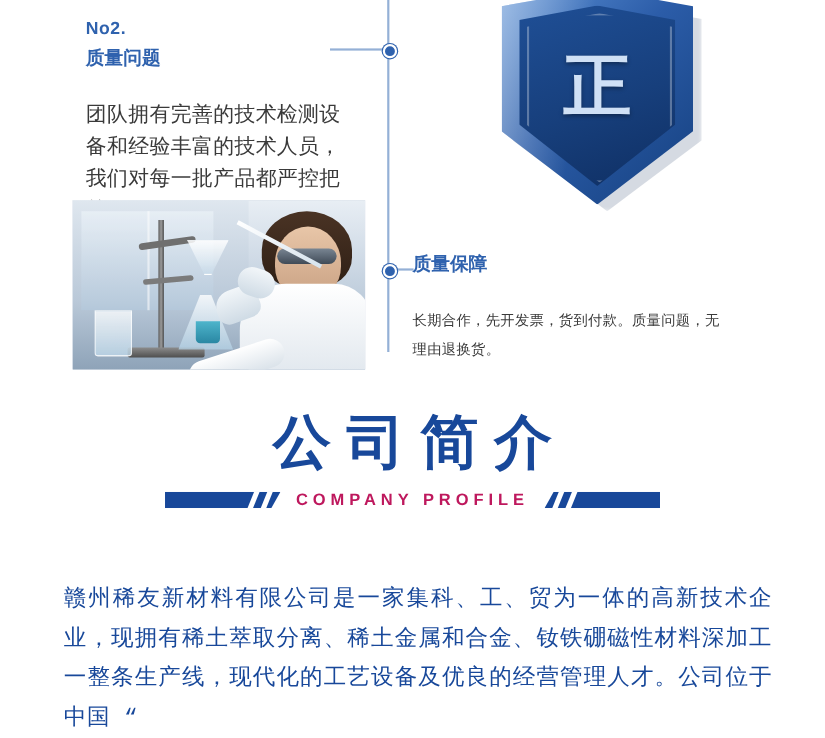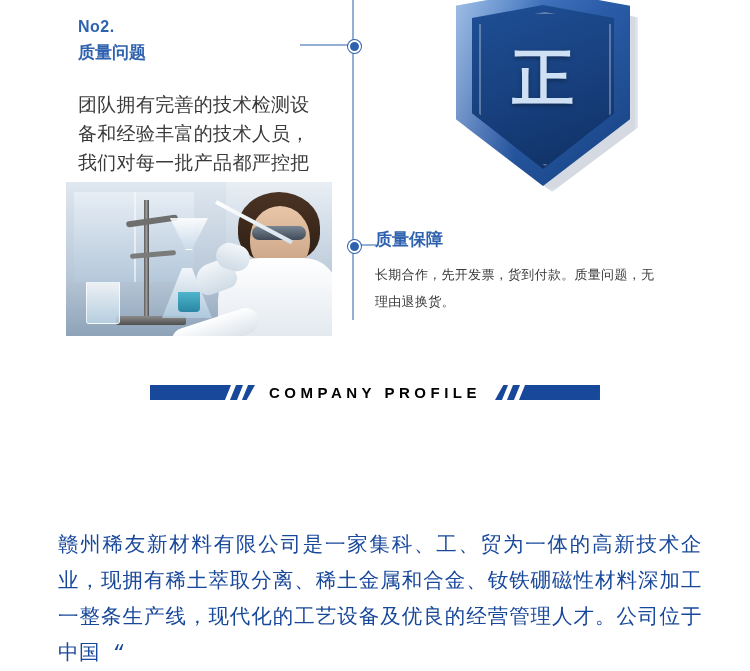--- a/index.html
+++ b/index.html
@@ -84,21 +84,21 @@
   
   .block-no3 {
     position: absolute;
     left: 375px;
     top: 225px;
     width: 290px;
   }
   .block-no3 .no-body {
     line-height: 27px;
     font-size: 13px;
-    margin-top: 8px;
+    margin-top: 24px;
   }
 
   
   .photo {
     position: absolute;
     left: 66px;
     top: 182px;
     width: 266px;
     height: 154px;
     overflow: hidden;
@@ -301,21 +301,21 @@
     background:#ffffff;
     transform: skewX(-22deg);
   }
   .profile-sub .bar.left:before { right: 22px; }
   .profile-sub .bar.left:after  { right: 10px; }
   .profile-sub .bar.right:before { left: 10px; }
   .profile-sub .bar.right:after  { left: 22px; }
   .profile-sub .bar.left  { clip-path: polygon(0 0, 100% 0, 92% 100%, 0% 100%); }
   .profile-sub .bar.right { clip-path: polygon(8% 0, 100% 0, 100% 100%, 0% 100%); }
   .profile-en {
-    color:#000000;
+    color:#be185d;
     font-size:15px;
     font-weight:bold;
     letter-spacing: 4.5px;
     font-family:"Liberation Sans", sans-serif;
   }
 
   
   .profile-body {
     position:absolute;
     left: 58px;
@@ -376,20 +376,21 @@
     <div class="shield-inner-line"></div>
     <div class="shield-char">正</div>
   </div>
 
   <div class="block-no3">
     <div class="no-title">质量保障</div>
     <div class="no-body">长期合作，先开发票，货到付款。质量问题，无理由退换货。</div>
   </div>
 
   <div class="profile-head">
+    <div class="profile-cn">公司简介</div>
     <div class="profile-sub">
       <span class="bar left"></span>
       <span class="profile-en">COMPANY PROFILE</span>
       <span class="bar right"></span>
     </div>
   </div>
 
   <div class="profile-body">赣州稀友新材料有限公司是一家集科、工、贸为一体的高新技术企业，现拥有稀土萃取分离、稀土金属和合金、钕铁硼磁性材料深加工一整条生产线，现代化的工艺设备及优良的经营管理人才。公司位于中国  “</div>
 
 </div>

